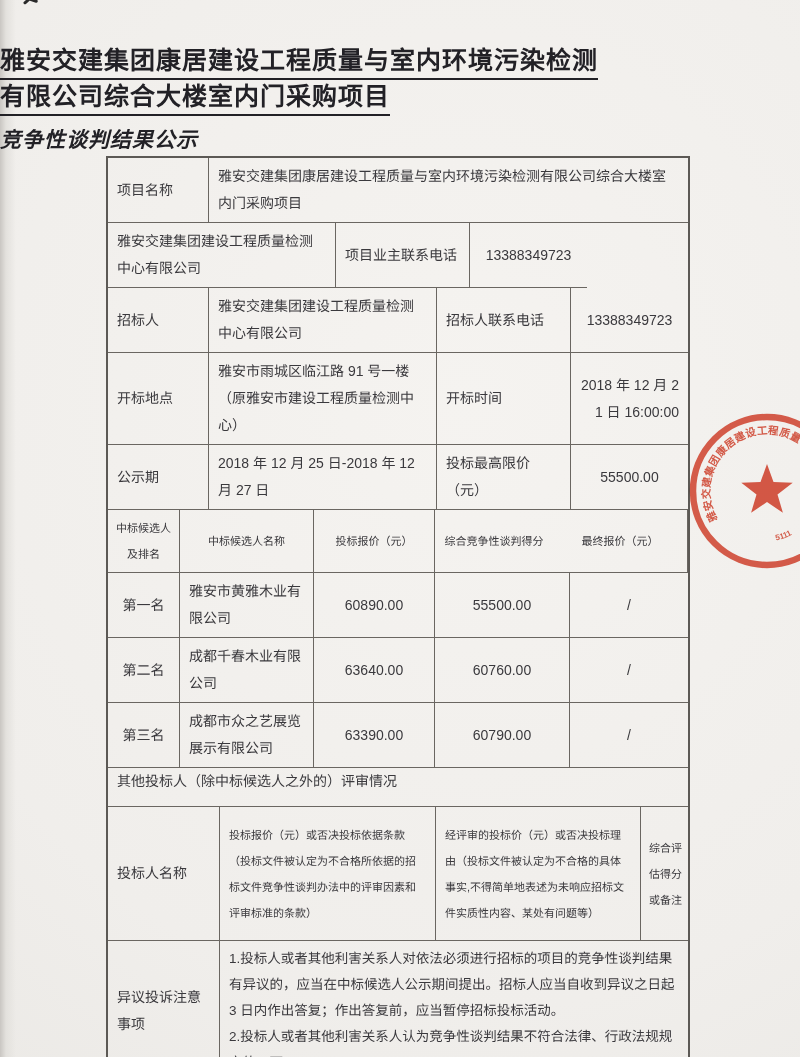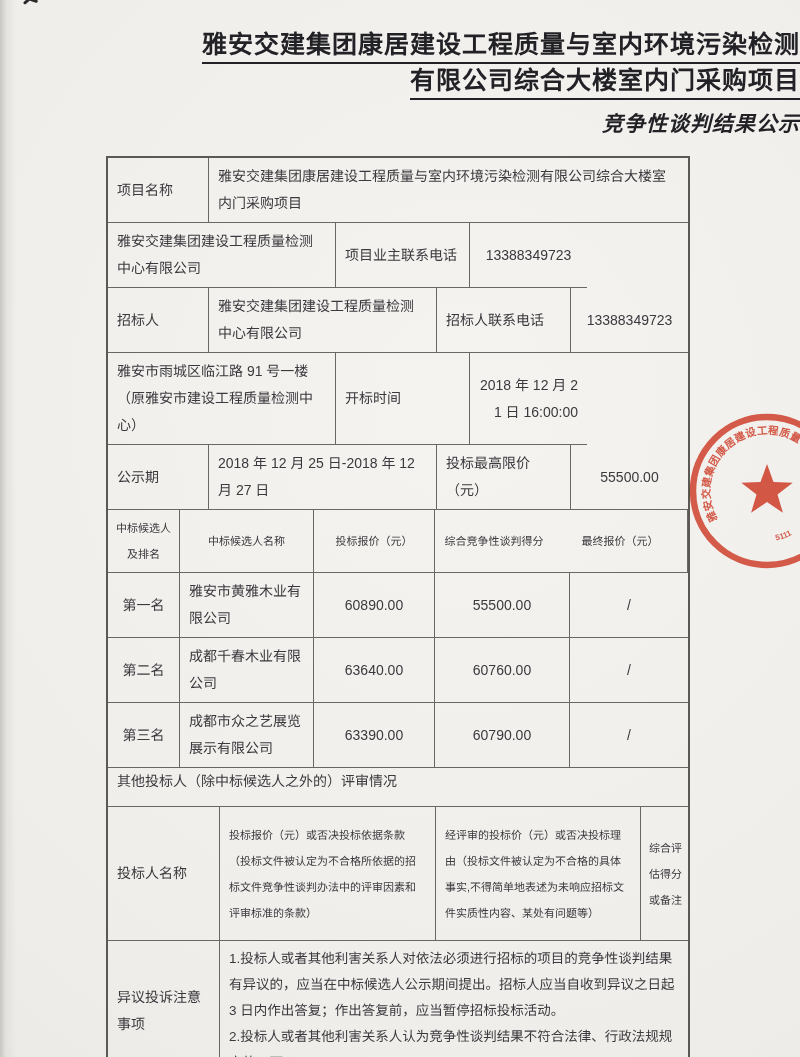--- a/index.html
+++ b/index.html
@@ -15,21 +15,21 @@
       linear-gradient(90deg,#c9c6c2 0px,#e3e1dd 6px,rgba(240,238,235,0) 16px),
       radial-gradient(130% 105% at 58% 38%, #f5f3f0 0%, #f0eeeb 55%, #e7e5e1 100%);
     color:#38373b;
   }
   
   .corner-mark{position:absolute;left:22px;top:-3px;width:18px;height:12px;}
   .corner-mark span{position:absolute;background:#2a2a2a;border-radius:2px;}
   .corner-mark .m1{left:2px;top:1px;width:14px;height:3px;transform:rotate(18deg);}
   .corner-mark .m2{left:1px;top:3px;width:7px;height:3px;transform:rotate(-40deg);}
 
-  .titles{position:absolute;left:0;right:0;top:28px;text-align:right;}
+  .titles{position:absolute;left:0;right:0;top:44px;text-align:left;}
   .title-line{
     font-size:25px;font-weight:bold;color:#222126;letter-spacing:1px;line-height:33px;
   }
   .title-line .ul{
     display:inline-block;border-bottom:2px solid #222126;padding-bottom:1px;
   }
   .subtitle{
     margin-top:7px;font-size:21px;font-weight:bold;color:#222126;letter-spacing:1px;font-style:italic;
   }
 
@@ -100,20 +100,21 @@
     </div>
 
     <div class="trow">
       <div class="cell ca1 h60">招标人</div>
       <div class="cell ca2 h60">雅安交建集团建设工程质量检测中心有限公司</div>
       <div class="cell ca3 h60">招标人联系电话</div>
       <div class="cell ca4 h60 lc center">13388349723</div>
     </div>
 
     <div class="trow">
+      <div class="cell ca1 h83">开标地点</div>
       <div class="cell ca2 h83">雅安市雨城区临江路 91 号一楼（原雅安市建设工程质量检测中心）</div>
       <div class="cell ca3 h83">开标时间</div>
       <div class="cell ca4 h83 lc">2018 年 12 月 21 日 16:00:00</div>
     </div>
 
     <div class="trow">
       <div class="cell ca1 h58">公示期</div>
       <div class="cell ca2 h58">2018 年 12 月 25 日-2018 年 12 月 27 日</div>
       <div class="cell ca3 h58">投标最高限价（元）</div>
       <div class="cell ca4 h58 lc center">55500.00</div>

